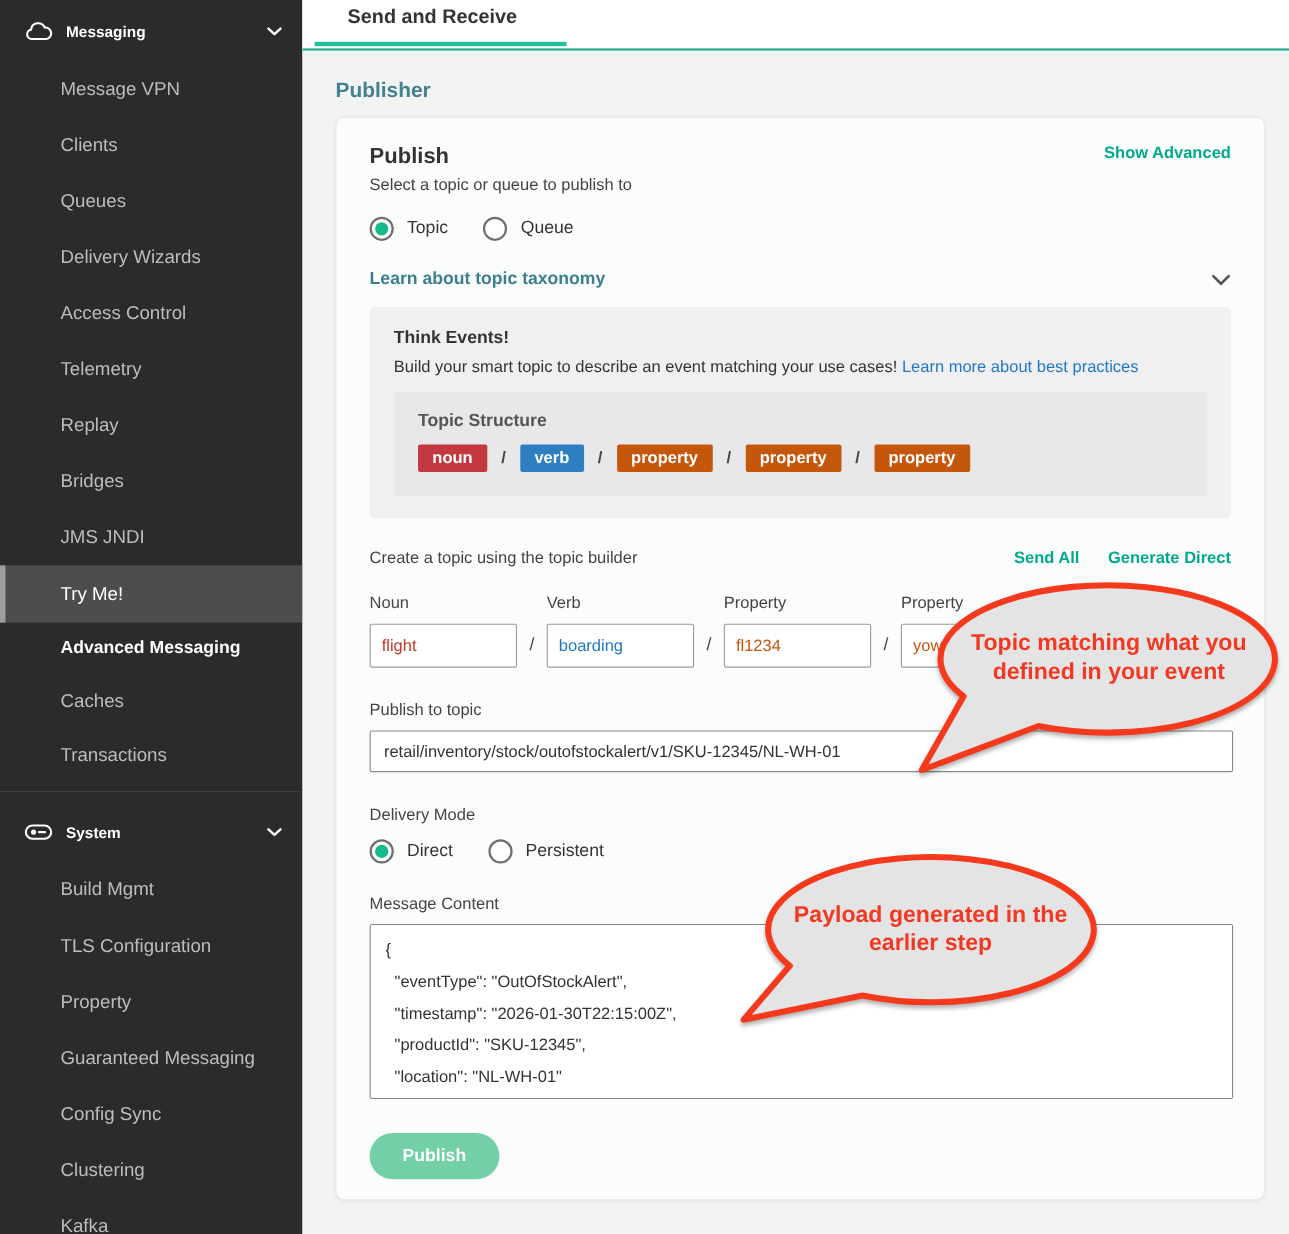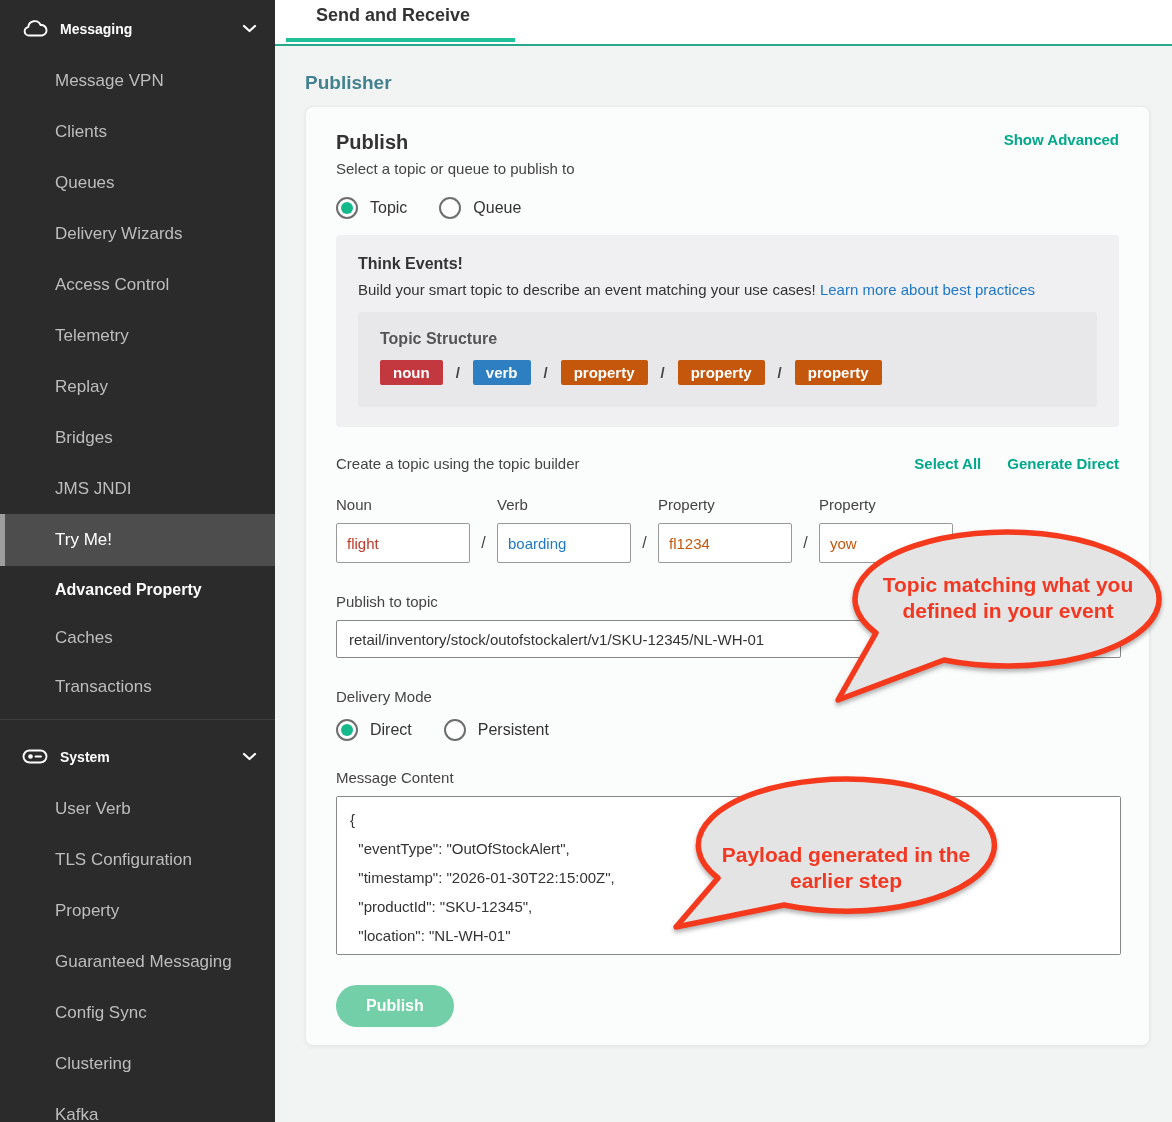--- a/index.html
+++ b/index.html
@@ -64,21 +64,21 @@
 
   .msg-content { margin-top:10px; width:785px; height:159px; border:1px solid #888; border-radius:2px; background:#fff; padding:8px 13px; font-size:15px; line-height:29px; color:#333; font-family:"Liberation Sans",sans-serif; resize:none; outline:none; white-space:pre; }
 
   .publish-btn { margin-top:26px; display:inline-block; background:#72cfa7; color:#fff; font-size:16px; font-weight:bold; font-family:"Liberation Sans",sans-serif; border:none; border-radius:22px; padding:12px 30px; cursor:pointer; }
 
   
   .overlay-svg { position:absolute; left:0; top:0; width:897px; height:1122px; pointer-events:none; z-index:5; }
   .bubble-path { fill:#e4e4e4; stroke:#f5391d; stroke-width:5.5; stroke-linejoin:round; filter:drop-shadow(0 3px 2px rgba(0,0,0,.3)); }
   .callout-text { position:absolute; z-index:6; pointer-events:none; color:#f23822; font-size:21px; font-weight:bold; text-align:center; line-height:26px; }
   .callout-1 { left:578px; top:572px; width:310px; }
-  .callout-2 { left:428px; top:842px; width:286px; }
+  .callout-2 { left:428px; top:819px; width:286px; }
 
   .icon { display:inline-flex; align-items:center; }
 </style>
 </head>
 <body>
 
 <nav class="sidebar">
   <div class="side-header">
     <span class="icon">
       <svg width="26" height="19" viewBox="0 0 26 19">
@@ -96,21 +96,21 @@
   <div class="side-item">Message VPN</div>
   <div class="side-item">Clients</div>
   <div class="side-item">Queues</div>
   <div class="side-item">Delivery Wizards</div>
   <div class="side-item">Access Control</div>
   <div class="side-item">Telemetry</div>
   <div class="side-item">Replay</div>
   <div class="side-item">Bridges</div>
   <div class="side-item">JMS JNDI</div>
   <div class="side-item selected">Try Me!</div>
-  <div class="side-item subitem">Advanced Property</div>
+  <div class="side-item subitem">Advanced Messaging</div>
   <div class="side-item short">Caches</div>
   <div class="side-item short">Transactions</div>
 
   <div class="side-divider"></div>
 
   <div class="side-header">
     <span class="icon">
       <svg width="26" height="15" viewBox="0 0 26 15">
           <rect x="1.5" y="1.5" width="23" height="12" rx="6" fill="none" stroke="#fff" stroke-width="1.9"></rect>
           <circle cx="8.5" cy="7.5" r="2.3" fill="#fff"></circle>
@@ -118,21 +118,21 @@
         </svg>
     </span>
     <span class="hdr-label">System</span>
     <span class="icon">
       <svg width="15" height="9" viewBox="0 0 15 9">
           <polyline points="2,2 7.5,7 13,2" fill="none" stroke="#fff" stroke-width="2.2" stroke-linecap="round" stroke-linejoin="round"></polyline>
         </svg>
     </span>
   </div>
 
-  <div class="side-item">User Verb</div>
+  <div class="side-item">Build Mgmt</div>
   <div class="side-item">TLS Configuration</div>
   <div class="side-item">Property</div>
   <div class="side-item">Guaranteed Messaging</div>
   <div class="side-item">Config Sync</div>
   <div class="side-item">Clustering</div>
   <div class="side-item">Kafka</div>
 </nav>
 
 <div class="main">
 
@@ -156,20 +156,28 @@
             <span class="radio-dot"></span>
           </span>
         <span class="radio-label">Topic</span>
       </span>
       <span class="radio">
         <span class="radio-outer"></span>
         <span class="radio-label">Queue</span>
       </span>
     </div>
 
+    <div class="taxonomy-row">
+      <span class="taxonomy-link">Learn about topic taxonomy</span>
+      <span class="icon">
+        <svg width="18" height="11" viewBox="0 0 18 11">
+            <polyline points="2,2 9,9 16,2" fill="none" stroke="#555" stroke-width="2.4" stroke-linecap="round" stroke-linejoin="round"></polyline>
+          </svg>
+      </span>
+    </div>
 
     <div class="think-box">
       <div class="think-title">Think Events!</div>
       <div class="think-desc"><span>Build your smart topic to describe an event matching your use cases! </span><a class="blue-link">Learn more about best practices</a></div>
       <div class="structure-box">
         <div class="structure-title">Topic Structure</div>
         <div class="badge-row">
           <span class="badge" style="background-color: rgb(194, 56, 62);">noun</span>
           <span class="slash">/</span>
           <span class="badge" style="background-color: rgb(46, 127, 193);">verb</span>
@@ -179,21 +187,21 @@
           <span class="badge" style="background-color: rgb(197, 87, 13);">property</span>
           <span class="slash">/</span>
           <span class="badge" style="background-color: rgb(197, 87, 13);">property</span>
         </div>
       </div>
     </div>
 
     <div class="builder-head">
       <span class="builder-title">Create a topic using the topic builder</span>
       <span class="builder-links">
-        <a class="teal-link">Select All</a>
+        <a class="teal-link">Send All</a>
         <a class="teal-link">Generate Direct</a>
       </span>
     </div>
 
     <div class="builder-row">
       <div class="builder-col">
         <div class="field-label">Noun</div>
         <input class="builder-input" value="flight" style="color: rgb(192, 57, 43);">
       </div>
       <div class="builder-slash">/</div>

